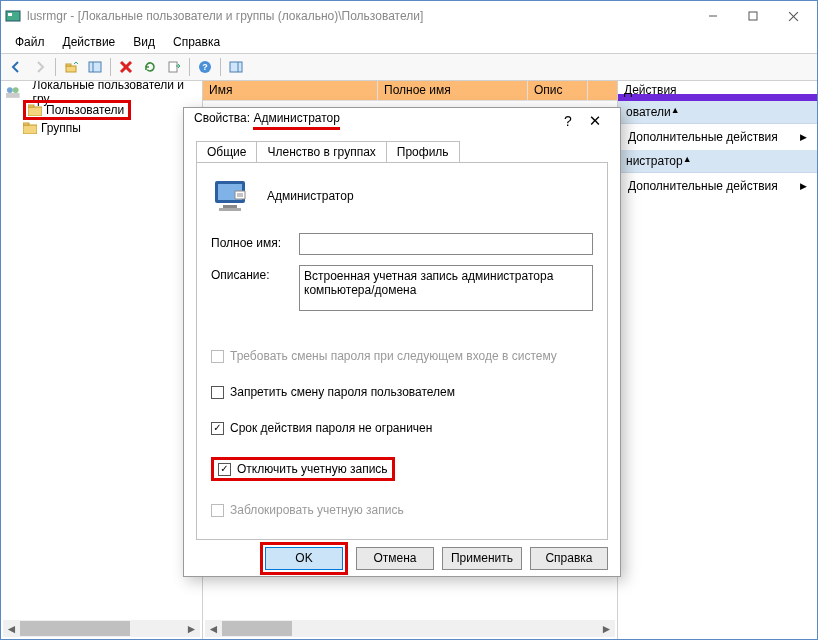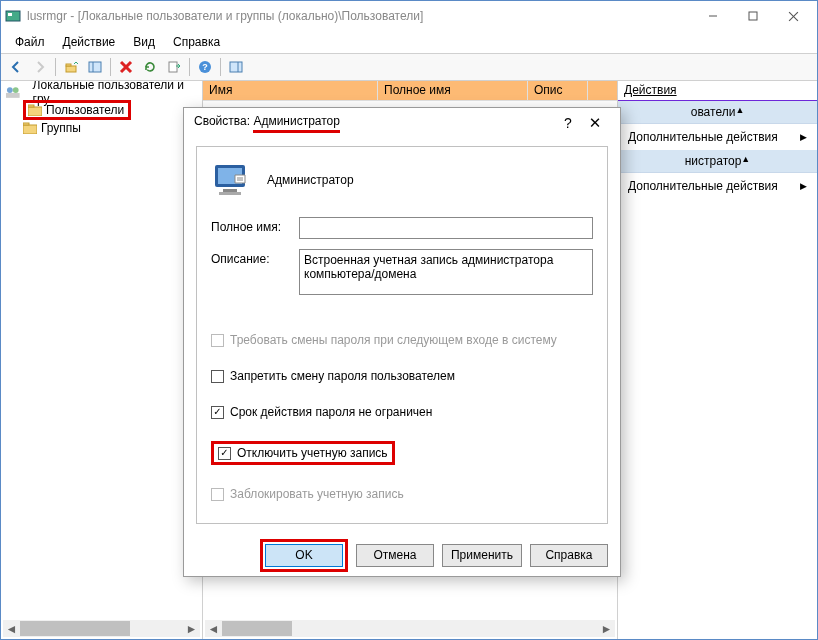--- a/index.html
+++ b/index.html
@@ -21,22 +21,22 @@
   .content { display:flex; height:calc(100% - 30px - 22px - 28px); }
   .tree-pane { width:202px; border-right:1px solid #d0d0d0; position:relative; padding:2px; overflow:hidden; }
   .tree-row { display:flex; align-items:center; height:18px; padding-left:2px; }
   .tree-row.child { padding-left:20px; }
   .folder-ico { width:14px; height:12px; margin-right:4px; }
   .hl-red { border:3px solid #d00; }
   .main-pane { flex:1; display:flex; flex-direction:column; position:relative; }
   .columns { height:20px; display:flex; background:#fdba74; border-bottom:1px solid #e0e0e0; }
   .col { border-right:1px solid #e0e0e0; padding:2px 6px; font-size:12px; }
   .actions-pane { width:200px; border-left:1px solid #d0d0d0; }
-  .actions-hdr { height:20px; padding:2px 6px; border-bottom:1px solid #6d28d9;text-decoration:underline; }
-  .actions-band { background:#d6e5f3; padding:4px 8px; display:flex; justify-content:center; border-bottom:1px solid #c8d8ea; }
+  .actions-hdr { height:20px; padding:2px 6px; border-bottom:7px solid #6d28d9; }
+  .actions-band { background:#d6e5f3; padding:4px 8px; display:flex; justify-content:flex-start; border-bottom:1px solid #c8d8ea; }
   .actions-item { padding:6px 10px; display:flex; justify-content:space-between; align-items:center; }
   .tri { font-size:9px; }
   .hscroll { position:absolute; bottom:2px; left:2px; right:2px; height:17px; background:#f0f0f0; display:flex; align-items:center; }
   .hscroll .thumb { background:#c0c0c0; height:15px; }
   .hscroll .arr { width:17px; height:15px; display:flex; align-items:center; justify-content:center; color:#666; }
 
   
   .dialog { position:absolute; left:182px; top:106px; width:438px; height:470px; background:#fff; border:1px solid #9a9a9a; box-shadow:4px 4px 14px rgba(0,0,0,0.25); display:flex; flex-direction:column; }
   .dlg-title { height:30px; display:flex; align-items:center; padding:0 10px; }
   .dlg-title-text { flex:1; }
@@ -235,20 +235,25 @@
 
   <div class="dialog">
     <div class="dlg-title">
       <span class="dlg-title-text">
         <span>Свойства: </span><span class="red-underline">Администратор</span>
       </span>
       <div class="dlg-help">?</div>
       <div class="dlg-close">✕</div>
     </div>
     <div class="dlg-body">
+      <div class="tabs">
+        <div class="tab active">Общие</div>
+        <div class="tab">Членство в группах</div>
+        <div class="tab">Профиль</div>
+      </div>
       <div class="tab-page">
         <div class="user-row">
           <svg class="monitor-ico" viewBox="0 0 42 38">
             <rect x="4" y="4" width="30" height="22" rx="2" fill="#2b5fa0"></rect>
             <rect x="7" y="7" width="24" height="16" fill="#7fb3e8"></rect>
             <rect x="12" y="28" width="14" height="3" fill="#888"></rect>
             <rect x="8" y="31" width="22" height="3" fill="#aaa"></rect>
             <path d="M24 14 L34 14 L34 22 L24 22 Z" fill="#fff" stroke="#888"></path>
             <path d="M26 17 L32 17 M26 19 L32 19" stroke="#888"></path>
           </svg>

